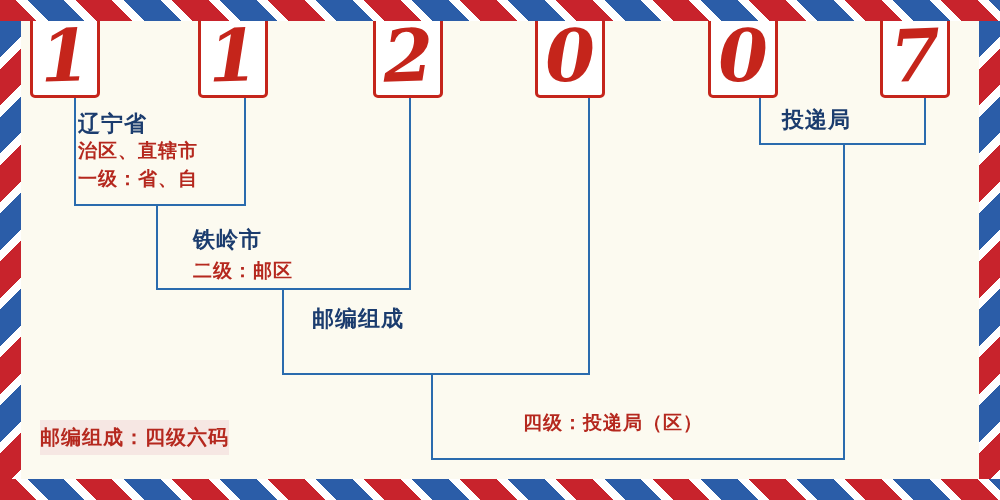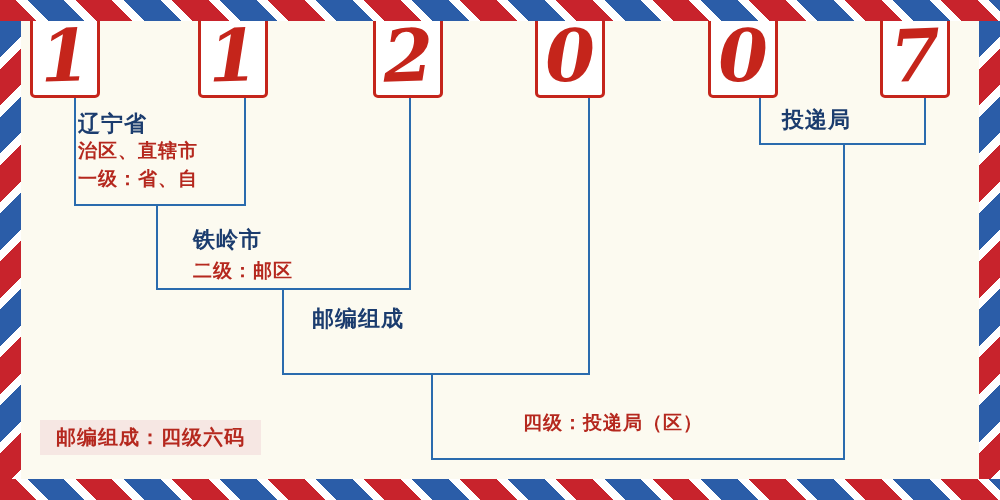--- a/index.html
+++ b/index.html
@@ -47,21 +47,21 @@
   .lvl{position:absolute;}
   .lvl-title{
     color:var(--label-navy);font-weight:bold;font-size:22px;line-height:1.25;
     letter-spacing:1px;
   }
   .lvl-desc{
     color:var(--label-red);font-weight:600;font-size:19px;line-height:1.3;
     margin-top:4px;letter-spacing:1px;
   }
   .footer-note{
-    position:absolute;left:40px;top:420px;padding:4px 16px;
+    position:absolute;left:40px;top:420px;padding:4px 0;
     background:var(--footer-bg);
     color:var(--label-red);font-weight:bold;font-size:20px;letter-spacing:1px;
   }
 </style>
 </head>
 <body>
 
 <div class="border-strip border-h" style="top:0;"></div>
 <div class="border-strip border-h" style="top:479px;"></div>
 <div class="border-strip border-v" style="left:0;"></div>

